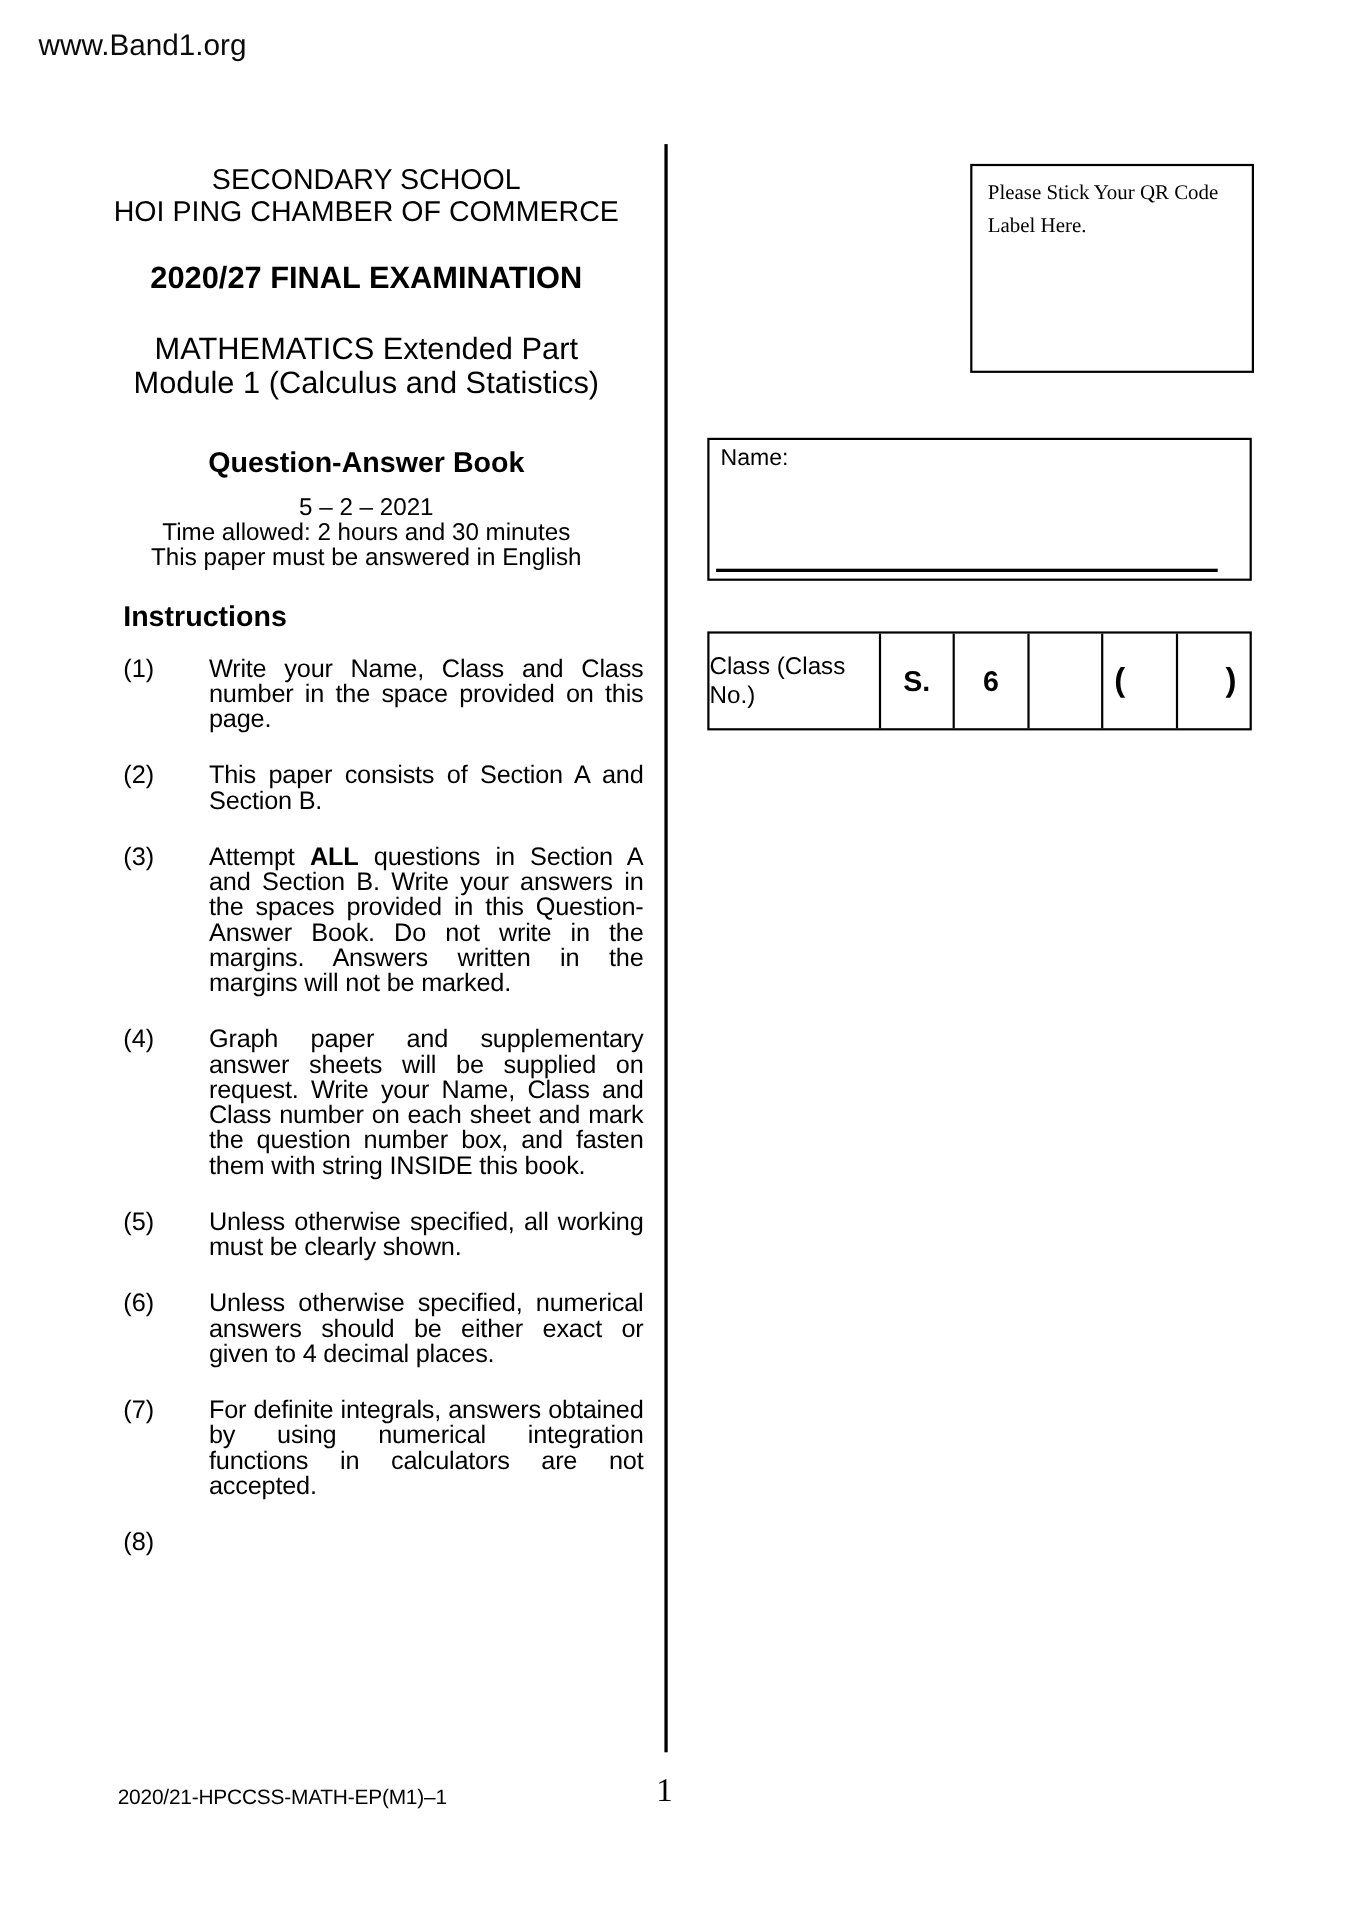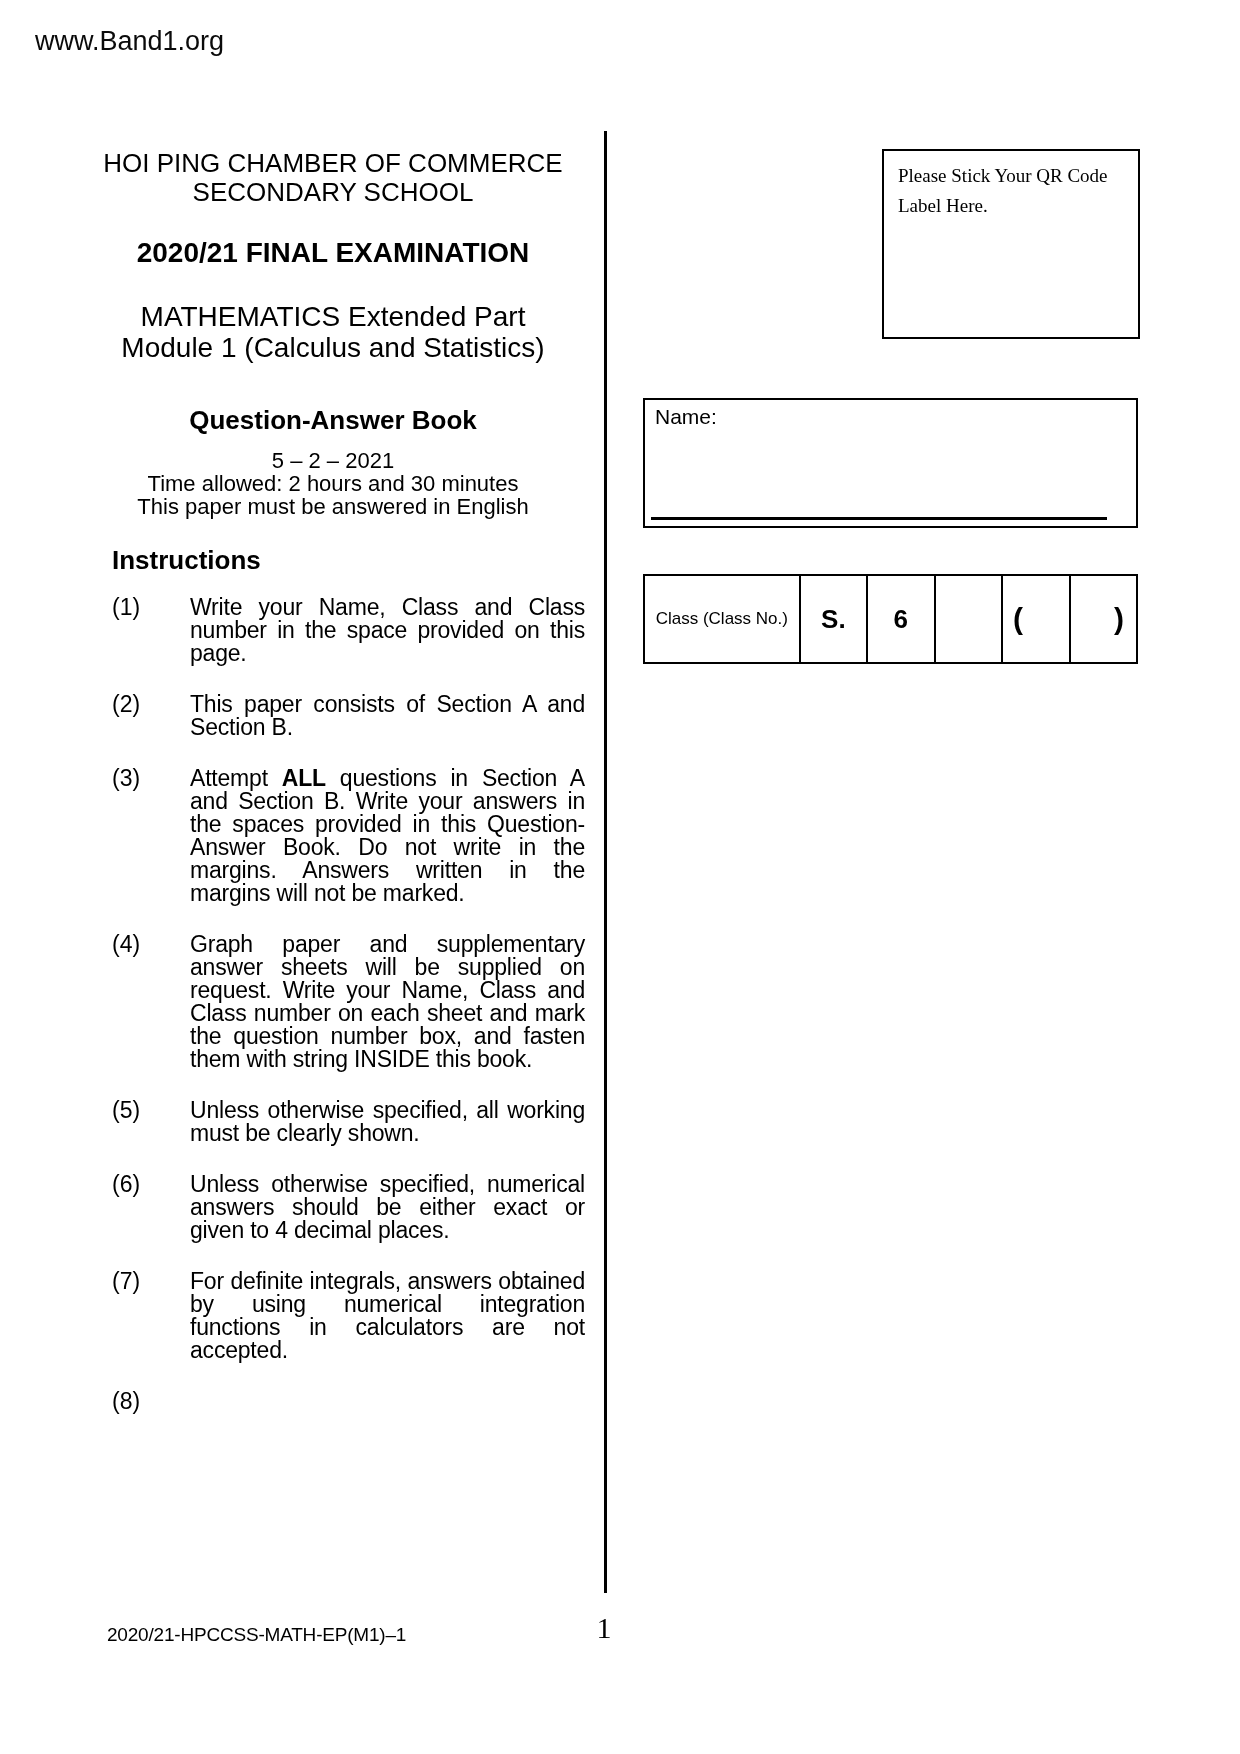--- a/index.html
+++ b/index.html
@@ -69,21 +69,21 @@
   .class-table {
     left: 643px; top: 574px; width: 495px; height: 90px;
     border: 2px solid #000; box-sizing: border-box;
     display: flex;
   }
   .ccell {
     box-sizing: border-box; border-left: 2px solid #000;
     display: flex; align-items: center; justify-content: center;
   }
   .ccell:first-child { border-left: none; }
-  .c-label { width: 155px; font-size: 17px; }
+  .c-label { width: 155px; font-size: 22px; }
   .c-s  { width: 68px; font-size: 26px; font-weight: bold; }
   .c-6  { width: 68px; font-size: 26px; font-weight: bold; }
   .c-empty { width: 68px; }
   .c-open  { width: 69px; font-size: 30px; font-weight: bold; justify-content: flex-start; padding-left: 10px; }
   .c-close { width: 67px; font-size: 30px; font-weight: bold; justify-content: flex-end; padding-right: 12px; }
 
   
   .footer-code {
     left: 107px; top: 1624px;
     font-size: 19px; letter-spacing: -0.2px;
@@ -95,24 +95,24 @@
 </style>
 </head>
 <body>
 
 <div class="abs watermark">www.Band1.org</div>
 
 <div class="abs divider"></div>
 
 <div class="abs titles">
   <div class="school">
+    <div>SECONDARY SCHOOL</div>
     <div>HOI PING CHAMBER OF COMMERCE</div>
-    <div>SECONDARY SCHOOL</div>
   </div>
-  <div class="examname">2020/21 FINAL EXAMINATION</div>
+  <div class="examname">2020/27 FINAL EXAMINATION</div>
   <div class="subject">
     <div>MATHEMATICS Extended Part</div>
     <div>Module 1 (Calculus and Statistics)</div>
   </div>
   <div class="book">Question-Answer Book</div>
   <div class="info">
     <div>5 – 2 – 2021</div>
     <div>Time allowed: 2 hours and 30 minutes</div>
     <div>This paper must be answered in English</div>
   </div>

